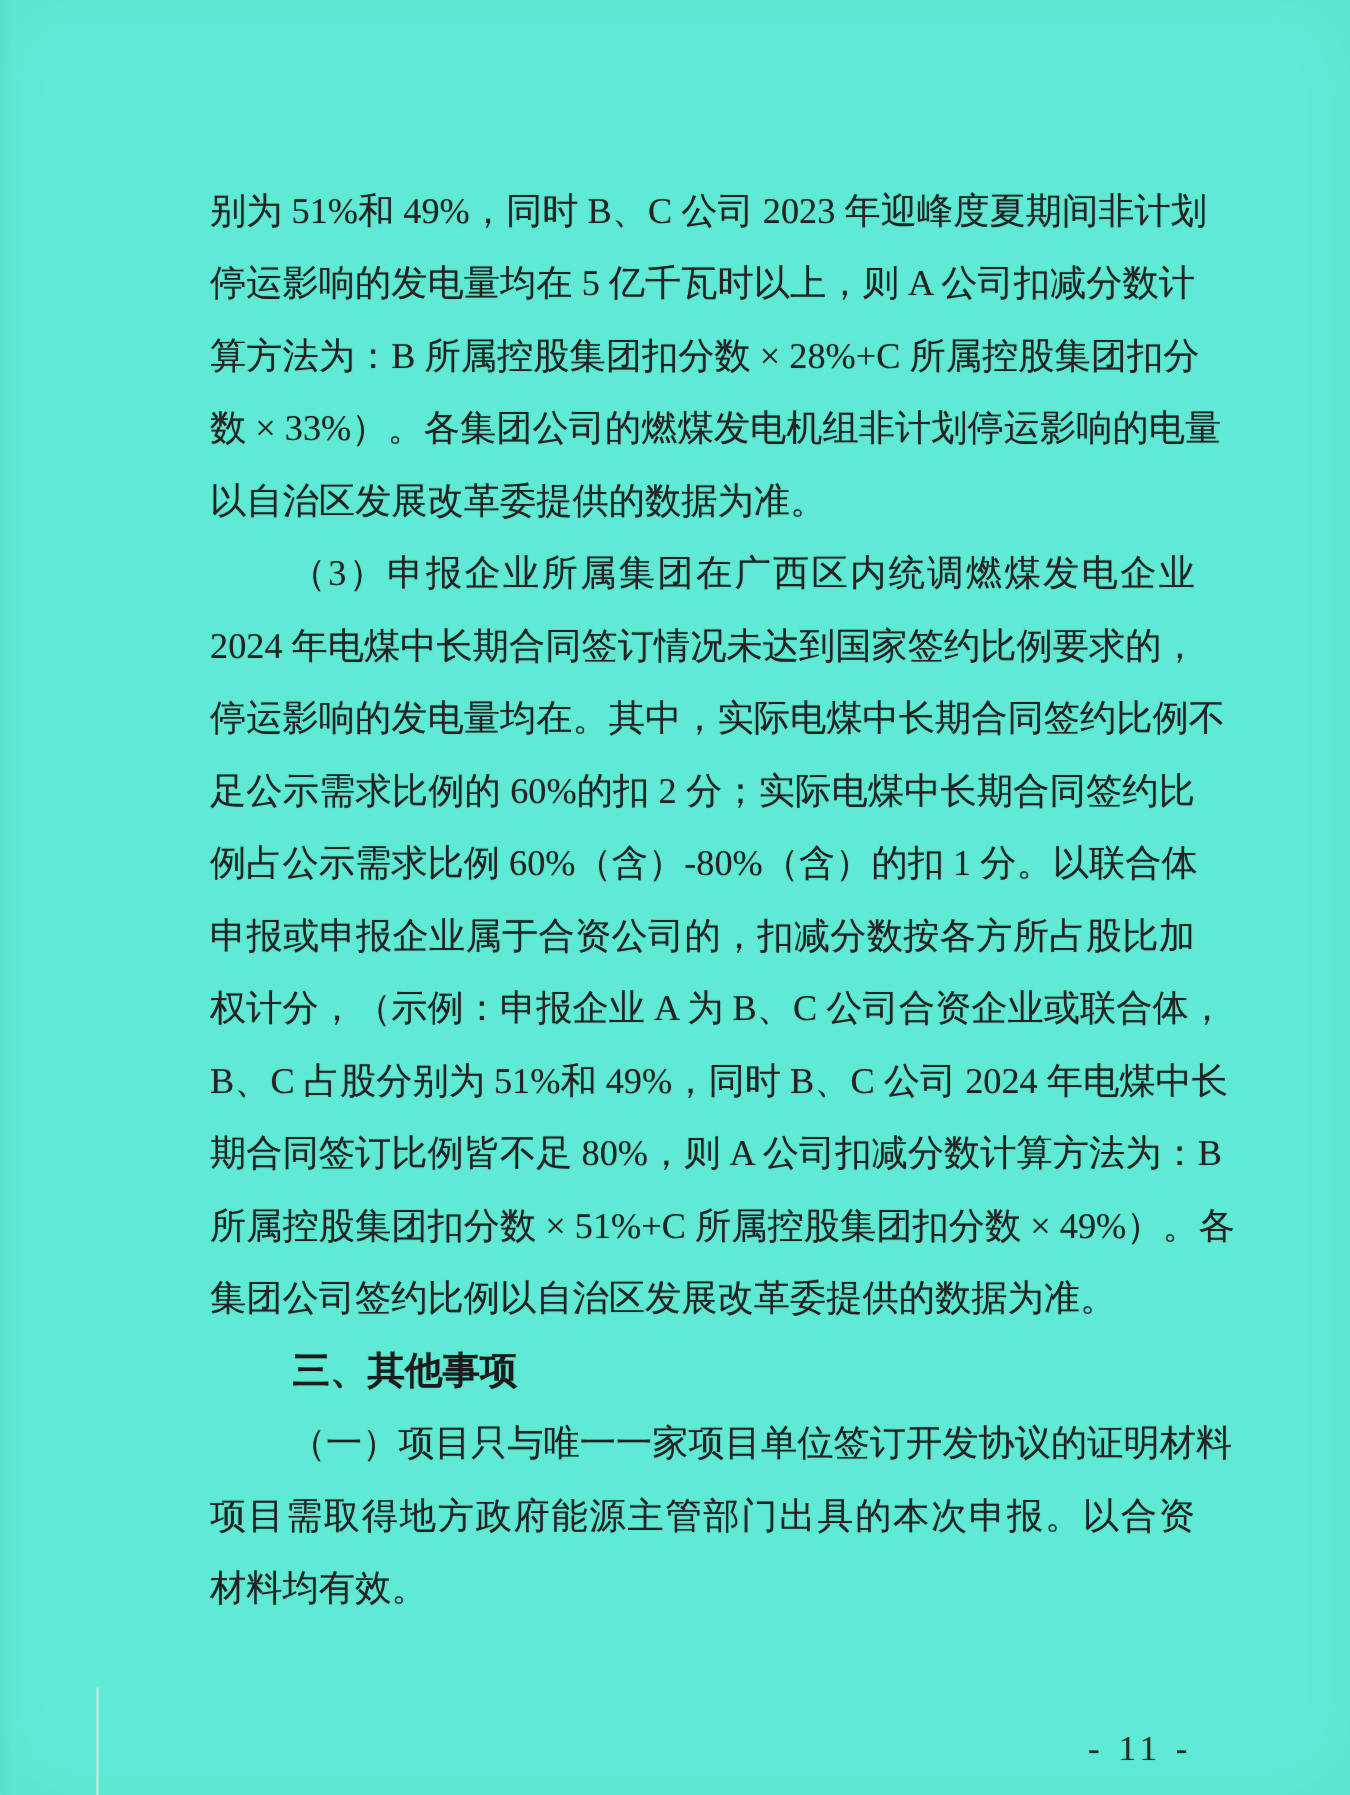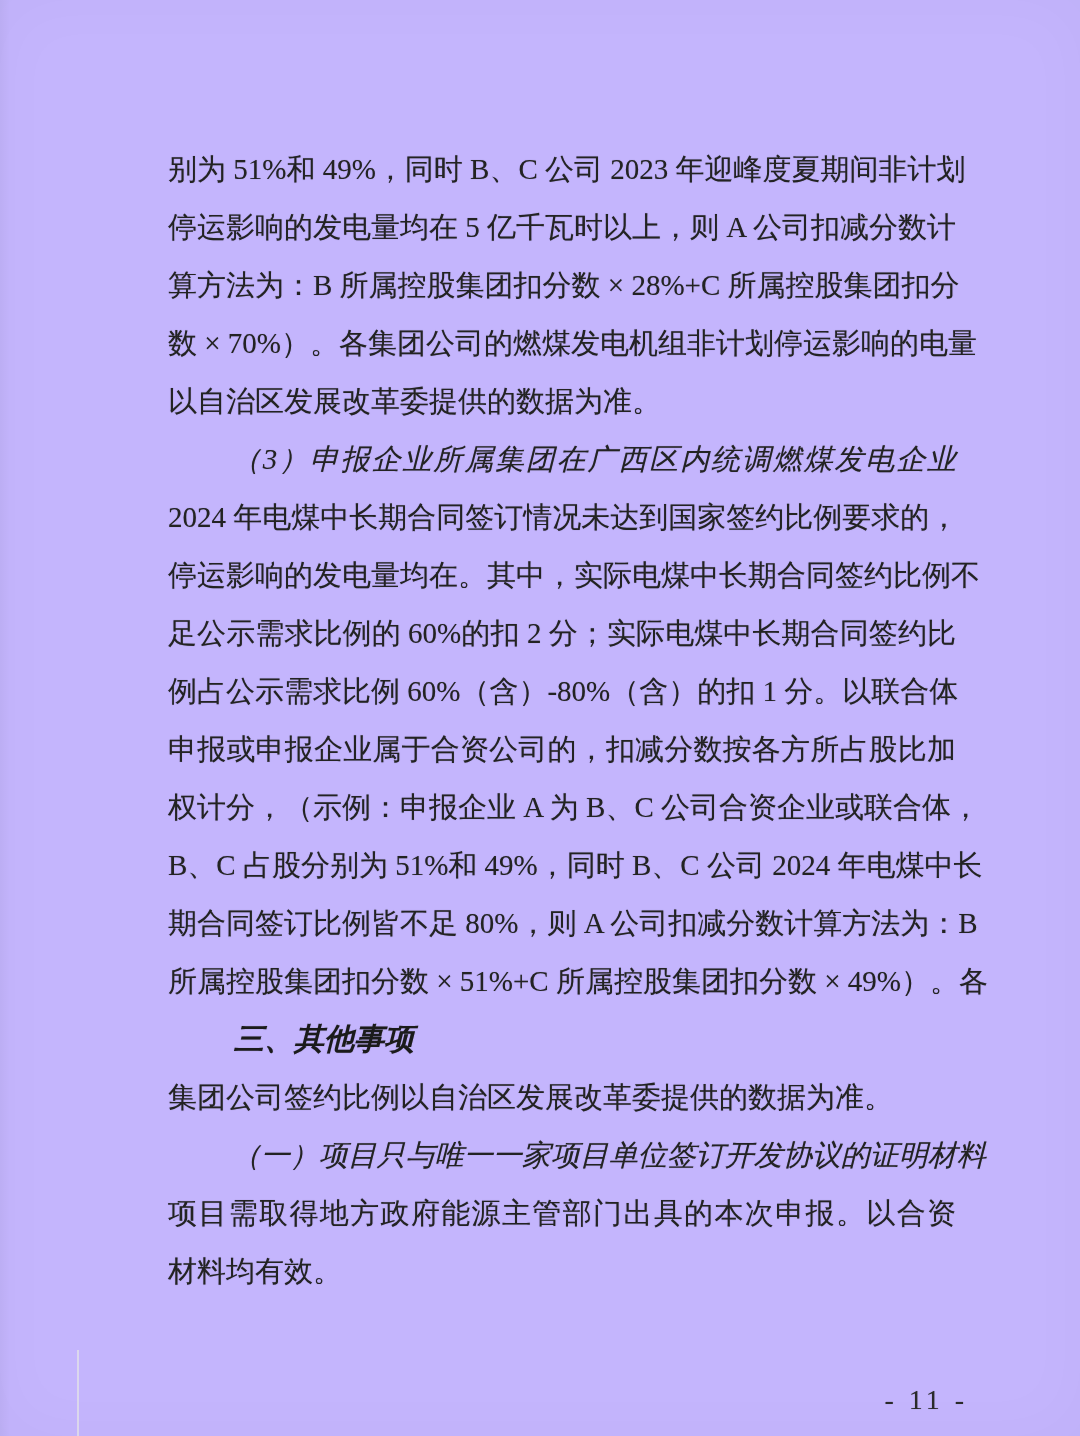--- a/index.html
+++ b/index.html
@@ -4,21 +4,21 @@
 <style>
   html, body {
     margin: 0;
     padding: 0;
     background: #ffffff;
   }
   .page {
     position: relative;
     width: 1080px;
     height: 1436px;
-    background: #c4b5fd;
+    background: #5eead4;
     overflow: hidden;
     font-family: "Liberation Serif", "DejaVu Serif", serif;
     color: #232323;
     box-shadow: inset 0 0 70px rgba(0,0,0,0.025);
   }
   .doc-body {
     position: absolute;
     left: 168px;
     top: 140px;
     width: 788px;
@@ -30,32 +30,31 @@
     white-space: nowrap;
     text-align: justify;
     text-align-last: justify;
     text-shadow: 0 0 1px rgba(30,30,30,0.35);
   }
   .line.last {
     text-align-last: left;
   }
   .line.indent {
     text-indent: 2.2em;
-    font-style: italic;
   }
   .line.heading {
     text-align-last: left;
     font-family: "Liberation Sans", "DejaVu Sans", sans-serif;
     font-weight: bold;
     font-size: 30px;
     color: #1b1b1b;
   }
   .page-number {
     position: absolute;
-    right: 112px;
+    right: 126px;
     bottom: 20px;
     font-size: 28px;
     letter-spacing: 4px;
     color: #2a2a2a;
     text-shadow: 0 0 1px rgba(30,30,30,0.3);
   }
   .scan-artifact {
     position: absolute;
     left: 77px;
     top: 1350px;
@@ -75,33 +74,33 @@
 </style>
 </head>
 <body>
 
 <div class="page">
   <div class="scan-edge"></div>
   <div class="doc-body">
       <div class="line">别为 51%和 49%，同时 B、C 公司 2023 年迎峰度夏期间非计划</div>
       <div class="line">停运影响的发电量均在 5 亿千瓦时以上，则 A 公司扣减分数计</div>
       <div class="line">算方法为：B 所属控股集团扣分数 × 28%+C 所属控股集团扣分</div>
-      <div class="line">数 × 70%）。各集团公司的燃煤发电机组非计划停运影响的电量</div>
+      <div class="line">数 × 33%）。各集团公司的燃煤发电机组非计划停运影响的电量</div>
       <div class="line last">以自治区发展改革委提供的数据为准。</div>
       <div class="line indent">（3）申报企业所属集团在广西区内统调燃煤发电企业</div>
       <div class="line">2024 年电煤中长期合同签订情况未达到国家签约比例要求的，</div>
       <div class="line">停运影响的发电量均在。其中，实际电煤中长期合同签约比例不</div>
       <div class="line">足公示需求比例的 60%的扣 2 分；实际电煤中长期合同签约比</div>
       <div class="line">例占公示需求比例 60%（含）-80%（含）的扣 1 分。以联合体</div>
       <div class="line">申报或申报企业属于合资公司的，扣减分数按各方所占股比加</div>
       <div class="line">权计分，（示例：申报企业 A 为 B、C 公司合资企业或联合体，</div>
       <div class="line">B、C 占股分别为 51%和 49%，同时 B、C 公司 2024 年电煤中长</div>
       <div class="line">期合同签订比例皆不足 80%，则 A 公司扣减分数计算方法为：B</div>
       <div class="line">所属控股集团扣分数 × 51%+C 所属控股集团扣分数 × 49%）。各</div>
+      <div class="line last">集团公司签约比例以自治区发展改革委提供的数据为准。</div>
       <div class="line heading indent last">三、其他事项</div>
-      <div class="line last">集团公司签约比例以自治区发展改革委提供的数据为准。</div>
       <div class="line indent">（一）项目只与唯一一家项目单位签订开发协议的证明材料</div>
       <div class="line">项目需取得地方政府能源主管部门出具的本次申报。以合资</div>
       <div class="line last">材料均有效。</div>
     </div>
   <div class="scan-artifact"></div>
   <div class="page-number">- 11 -</div>
 </div>
 
 </body></html>

